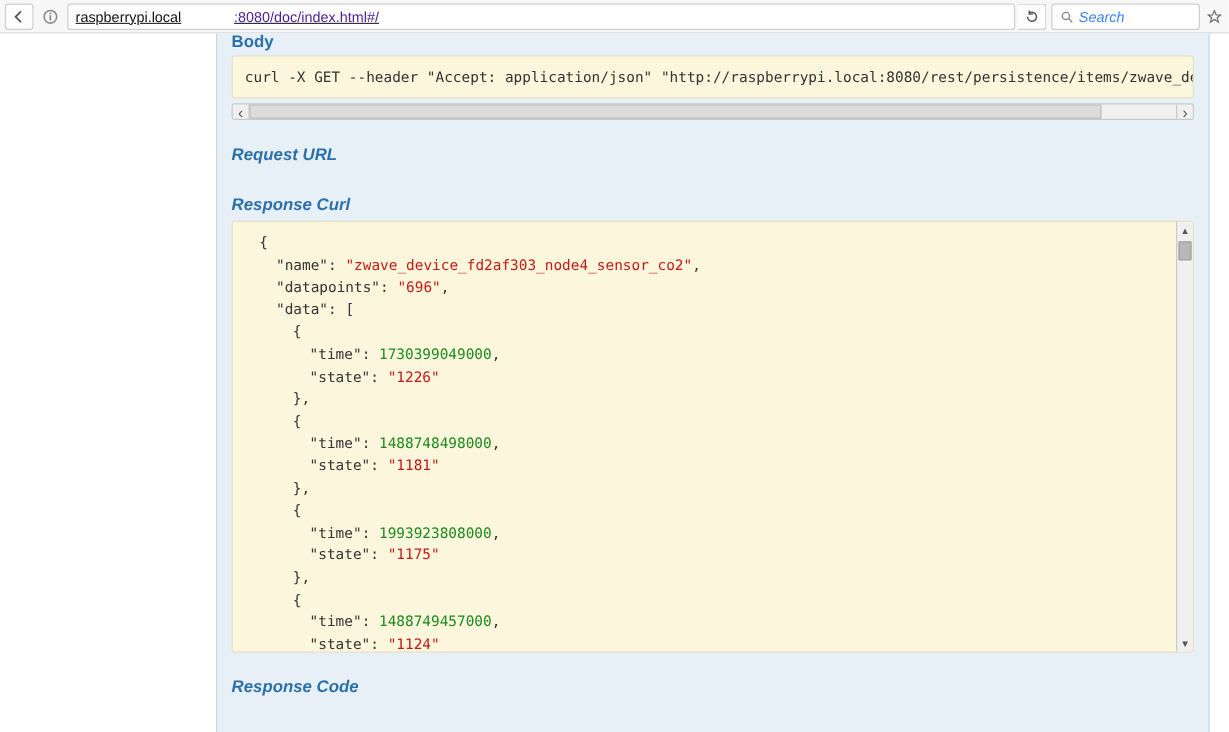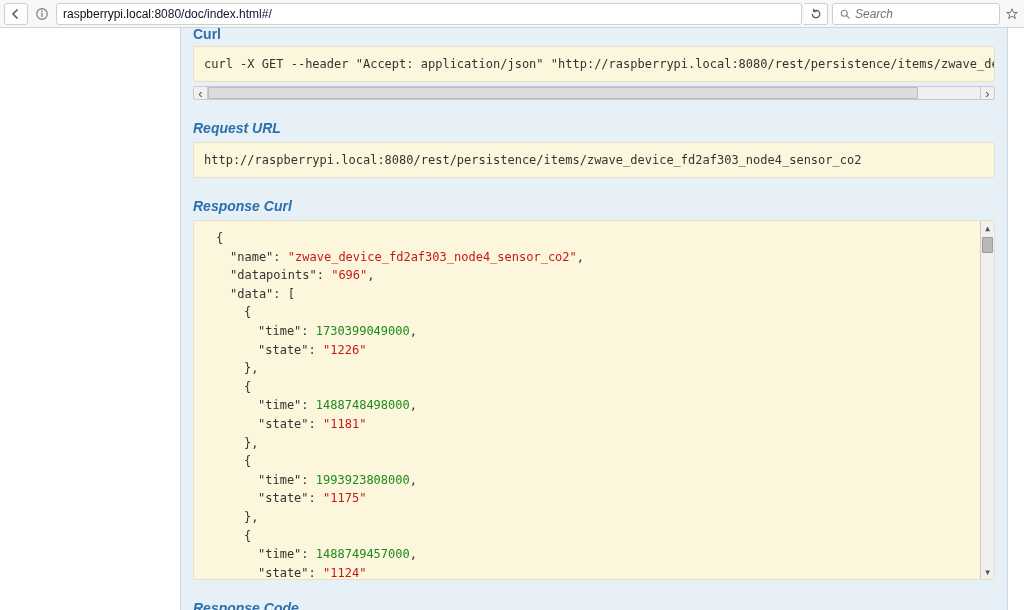--- a/index.html
+++ b/index.html
@@ -2,25 +2,25 @@
 <html><head>
 <meta charset="utf-8">
 <style>
   * { box-sizing: border-box; margin: 0; padding: 0; }
   html, body { width: 1024px; height: 610px; font-family: "Segoe UI", "Helvetica Neue", Arial, sans-serif; font-size: 13px; background: #fff; overflow: hidden; }
   
   .browser-toolbar { height: 28px; background: #f7f7f7; border-bottom: 1px solid #d4d4d4; display: flex; align-items: center; padding: 0 4px; gap: 4px; }
   .nav-btn { width: 24px; height: 22px; border: 1px solid #cfcfcf; border-radius: 3px; background: #fdfdfd; display:flex; align-items:center; justify-content:center; cursor:pointer; }
   .nav-btn svg { width: 12px; height: 12px; }
   .info-icon { width: 20px; display:flex; align-items:center; justify-content:center; color:#666; }
-  .addr { flex: 1; height: 22px; border: 1px solid #cfcfcf; border-radius: 3px; background: #fff; display:flex; align-items:center; padding: 0 6px; color:#333; font-size:12px; }
+  .addr { flex: 1; height: 22px; border: 1px solid #cfcfcf; border-radius: 3px; background: #fff; display:flex; align-items:center; padding: 0 6px; color:#333; font-size:12px;text-decoration:underline; }
   .addr .host { color:#111; font-weight:500; }
-  .addr .rest { color:#0f172a; }
+  .addr .rest { color:#4c1d95;padding-left:44px; }
   .reload-box { width: 24px; height: 22px; border:1px solid #cfcfcf; border-left:none; border-radius:0 3px 3px 0; background:#fdfdfd; display:flex; align-items:center; justify-content:center; margin-left:-2px; }
-  .search-box { width: 168px; height:22px; border:1px solid #cfcfcf; border-radius:3px; background:#fff; display:flex; align-items:center; padding:0 6px; color:#737373; font-style:italic; gap:4px; font-size:12px; }
+  .search-box { width: 124px; height:22px; border:1px solid #cfcfcf; border-radius:3px; background:#fff; display:flex; align-items:center; padding:0 6px; color:#3b82f6; font-style:italic; gap:4px; font-size:12px; }
   .search-box svg { width:12px; height:12px; }
   .star-area { width:16px; display:flex; justify-content:center; color:#666; }
 
   
   .viewport { height: 582px; width: 1024px; background: #fff; overflow: hidden; }
   .page { width: 828px; margin-left: 180px; background: #e7f0f7; border: 1px solid #c6d9e8; border-top:none; padding: 0 0 10px 0; min-height: 600px; }
   .section { padding: 2px 12px 10px 12px; }
   .section-title { color: #2b6fab; font-weight: 600; font-size: 14px; padding: 8px 0 6px 0; font-style: italic; }
   .code-block { background: #fcf6dc; border: 1px solid #e5e0c6; border-radius: 3px; padding: 8px 10px; font-family: Consolas, monospace; font-size: 12px; color: #333; line-height: 1.5; overflow: hidden; position: relative; }
   .code-block.noscroll { white-space: nowrap; overflow: hidden; }
@@ -81,39 +81,36 @@
   <div class="star-area">
     <svg viewBox="0 0 16 16" width="12" height="12">
         <path d="M8 1 L10 6 L15 6 L11 9 L12.5 14 L8 11 L3.5 14 L5 9 L1 6 L6 6 Z" fill="none" stroke="#666" stroke-width="1.2"></path>
       </svg>
   </div>
 </div>
 
 <div class="viewport">
   <div class="page">
 
-    <div class="curl-title-clip">Curl</div>
+    <div class="curl-title-clip">Body</div>
     <div class="section" style="padding-top:0;">
       <div class="code-block noscroll">
         <span>curl -X GET --header "Accept: application/json" "http://raspberrypi.local:8080/rest/persistence/items/zwave_device_fd2af303_node4_sensor_co2"</span>
       </div>
       <div class="hscroll">
         <div class="arrow">‹</div>
         <div class="track">
             <div class="thumb"></div>
           </div>
         <div class="arrow right">›</div>
       </div>
     </div>
 
     <div class="section">
       <div class="section-title">Request URL</div>
-      <div class="code-block">
-        <span>http://raspberrypi.local:8080/rest/persistence/items/zwave_device_fd2af303_node4_sensor_co2</span>
-      </div>
     </div>
 
     <div class="section">
       <div class="section-title">Response Curl</div>
       <div class="resp-block">
         <div class="line ind1"><span>{</span></div>
         <div class="line ind2"><span class="key">"name"</span><span>: </span><span class="str">"zwave_device_fd2af303_node4_sensor_co2"</span><span>,</span></div>
         <div class="line ind2"><span class="key">"datapoints"</span><span>: </span><span class="str">"696"</span><span>,</span></div>
         <div class="line ind2"><span class="key">"data"</span><span>: </span><span>[</span></div>
 

